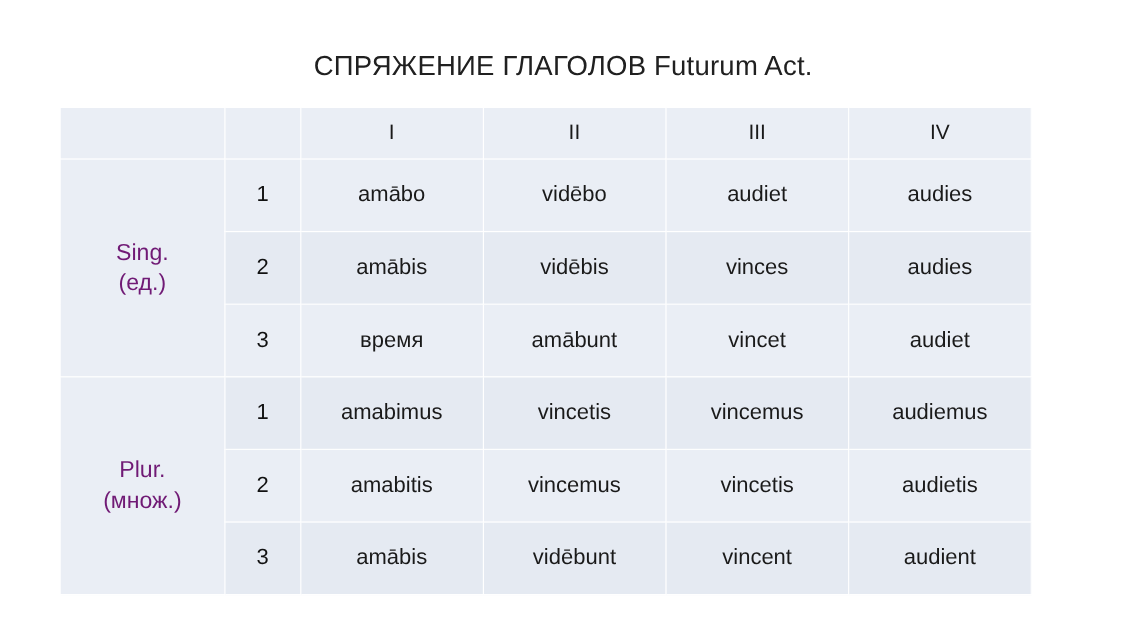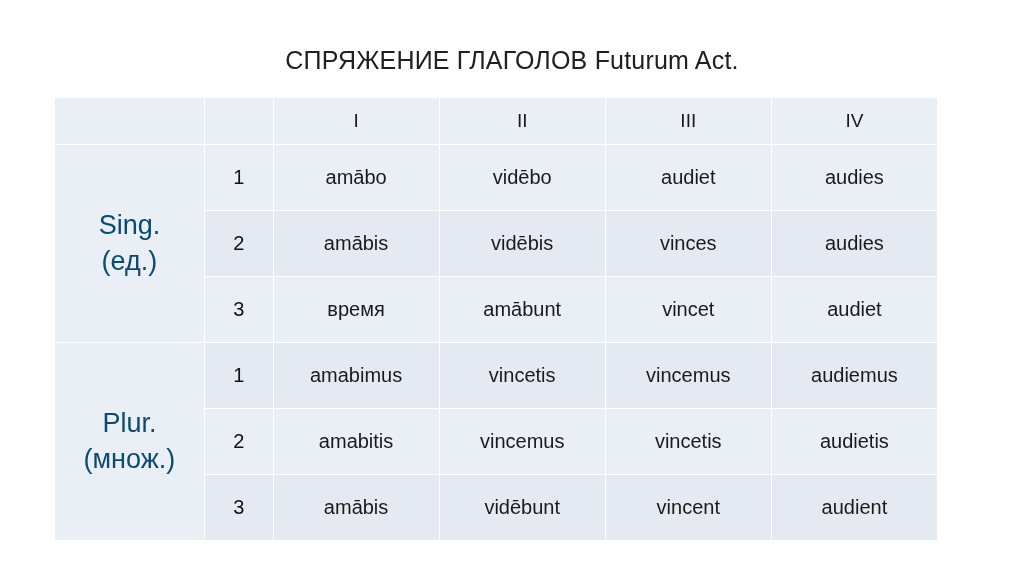--- a/index.html
+++ b/index.html
@@ -53,23 +53,23 @@
   .hdr-row td {
     height: 44px;
     font-size: 19px;
     color: #1a1a1a;
     background: #e9edf4;
   }
   .hdr-blank {
     background: #e9edf4;
   }
   .group-cell {
-    font-size: 27px;
+    font-size: 21px;
     font-weight: bold;
-    color: #0c4a6e;
+    color: #701a75;
     line-height: 1.3;
     background: #e6ebf3;
   }
   .num-cell {
     font-size: 20px;
     color: #111111;
     background: #e9edf4;
   }
   .form-cell {
     font-size: 20px;

